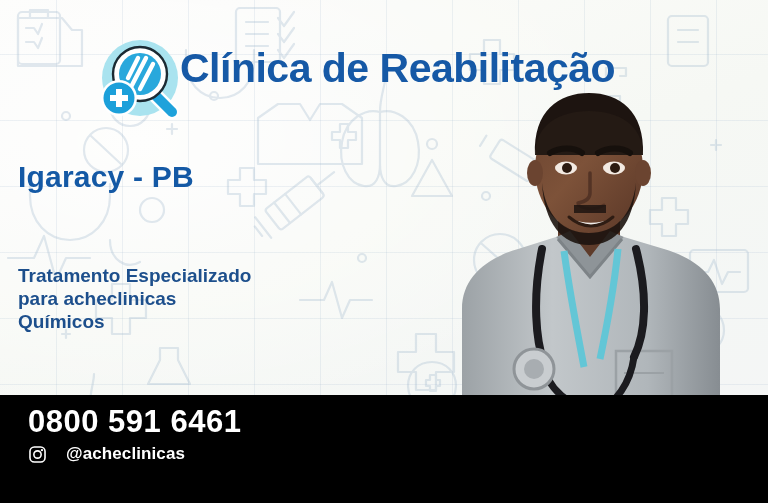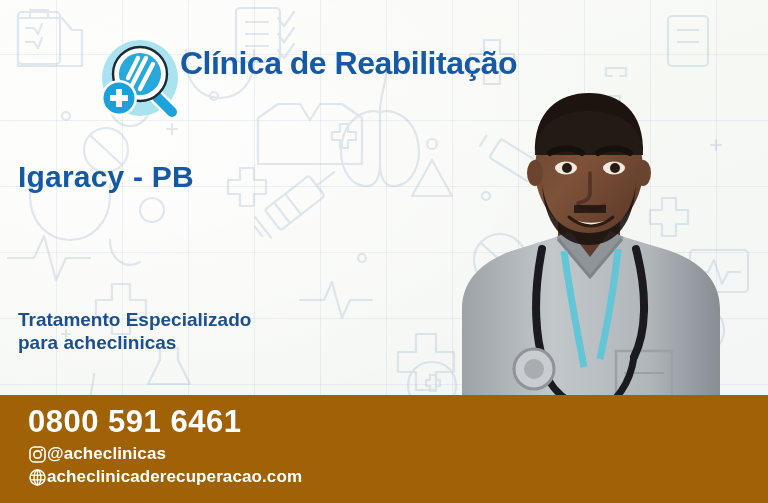--- a/index.html
+++ b/index.html
@@ -32,59 +32,58 @@
   }
   .bg-doodles{position:absolute;inset:0;opacity:.5;}
   .bg-doodles svg{position:absolute;}
 
   
   .logo{position:absolute;left:90px;top:32px;width:96px;height:96px;}
 
   
   .headline{
     position:absolute;left:180px;top:45px;
-    font-size:32px;font-weight:bold;letter-spacing:-.5px;
+    font-size:41px;font-weight:bold;letter-spacing:-.5px;
     color:#1659a6;white-space:nowrap;
   }
 
   
   .city{
     position:absolute;left:18px;top:160px;
     font-size:30px;font-weight:bold;letter-spacing:.2px;
     color:#1459a5;white-space:nowrap;
   }
 
   
   .tagline{
     position:absolute;left:18px;top:264px;
     font-size:19px;font-weight:bold;line-height:23px;
     color:#1d4f8c;
-    margin-top:44px;
   }
   .tagline div{white-space:nowrap;}
 
   
   .photo{
     position:absolute;right:0;bottom:0;width:330px;height:430px;
     overflow:hidden;
   }
   .photo svg{display:block;}
 
   
   .bar{
     position:absolute;left:0;bottom:0;width:768px;height:108px;
-    background:#a16207;
+    background:#000000;
   }
   .bar-inner{position:absolute;left:28px;top:8px;}
   .phone{
     font-size:31px;font-weight:bold;color:#ffffff;letter-spacing:.5px;
     line-height:38px;white-space:nowrap;
   }
   .contact-row{
-    display:flex;align-items:center;gap:0;margin-top:3px;
+    display:flex;align-items:center;gap:19px;margin-top:3px;
   }
   .contact-row .txt{
     font-size:17px;font-weight:bold;color:#ffffff;white-space:nowrap;
     letter-spacing:.1px;
   }
   .ic{width:19px;height:19px;flex:0 0 19px;display:block;}
 </style>
 </head>
 <body>
 
@@ -222,20 +221,21 @@
     </svg>
   </div>
 
   <div class="headline">Clínica de Reabilitação</div>
 
   <div class="city">Igaracy - PB</div>
 
   <div class="tagline">
     <div>Tratamento Especializado</div>
     <div>para acheclinicas</div>
+    <div>Químicos</div>
   </div>
 
   <div class="photo">
     <svg width="330" height="430" viewBox="0 0 330 430">
       <defs>
         <linearGradient id="scrub" x1="0" y1="0" x2="1" y2="0">
           <stop offset="0" stop-color="#9ca2a6"></stop>
           <stop offset=".35" stop-color="#c2c7ca"></stop>
           <stop offset=".72" stop-color="#b0b6ba"></stop>
           <stop offset="1" stop-color="#878d92"></stop>
@@ -321,24 +321,16 @@
 
       <div class="contact-row">
         <svg class="ic" viewBox="0 0 24 24">
           <rect x="2.5" y="2.5" width="19" height="19" rx="5.5" fill="none" stroke="#ffffff" stroke-width="2"></rect>
           <circle cx="12" cy="12" r="4.6" fill="none" stroke="#ffffff" stroke-width="2"></circle>
           <circle cx="17.6" cy="6.4" r="1.5" fill="#ffffff"></circle>
         </svg>
         <span class="txt">@acheclinicas</span>
       </div>
 
-      <div class="contact-row">
-        <svg class="ic" viewBox="0 0 24 24">
-          <circle cx="12" cy="12" r="9.5" fill="none" stroke="#ffffff" stroke-width="1.9"></circle>
-          <ellipse cx="12" cy="12" rx="4.3" ry="9.5" fill="none" stroke="#ffffff" stroke-width="1.7"></ellipse>
-          <path d="M2.9 9h18.2M2.9 15h18.2M12 2.5v19" fill="none" stroke="#ffffff" stroke-width="1.7"></path>
-        </svg>
-        <span class="txt">acheclinicaderecuperacao.com</span>
-      </div>
     </div>
   </div>
 
 </div>
 
 </body></html>

